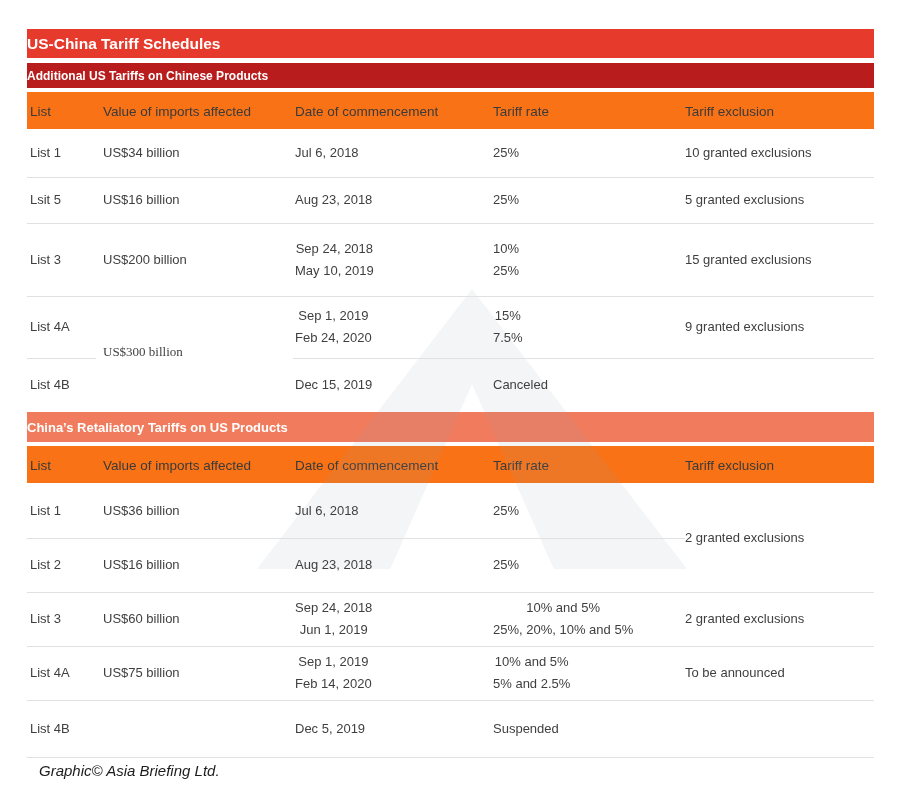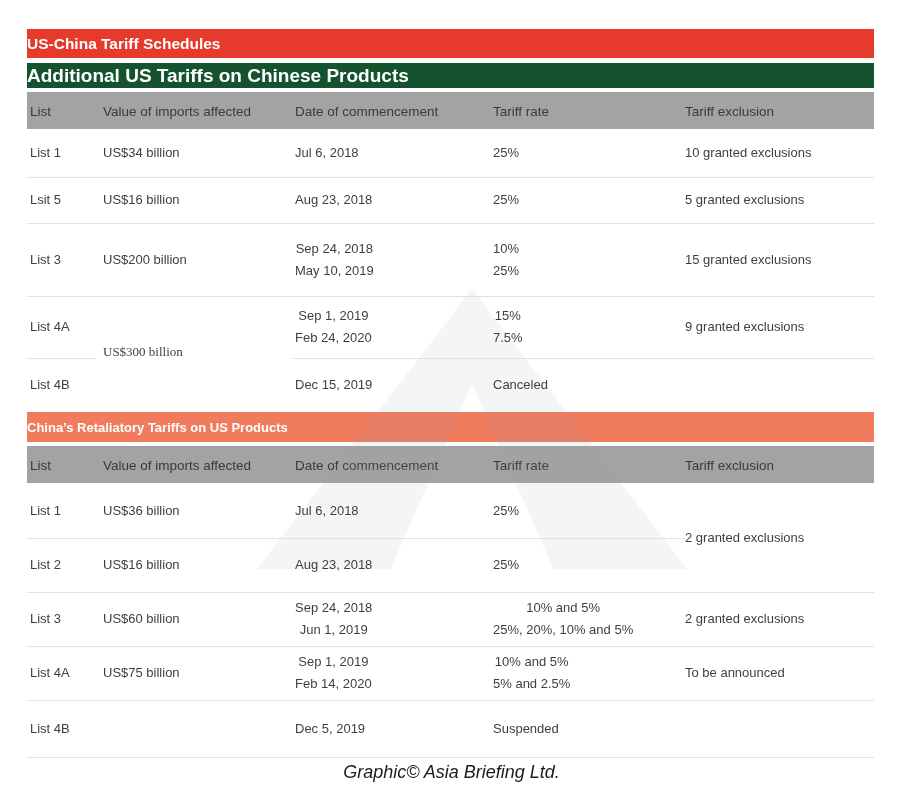--- a/index.html
+++ b/index.html
@@ -2,37 +2,37 @@
 <html><head>
 <meta charset="utf-8">
 <style>
   html,body{margin:0;padding:0;background:#ffffff;}
   .page{position:relative;width:900px;height:794px;background:#ffffff;overflow:hidden;
         font-family:"Liberation Sans", sans-serif;}
   .content{position:absolute;left:27px;top:0;width:847px;height:794px;}
   .band{position:absolute;left:0;width:847px;display:flex;align-items:center;justify-content:flex-start;
         color:#ffffff;font-weight:bold;}
   .band-title{top:29px;height:29px;font-size:15.5px;background:#e63b2c;}
-  .band-sub1{top:63px;height:25px;font-size:19px;background:#14532d;}
+  .band-sub1{top:63px;height:25px;font-size:12px;background:#b91c1c;}
   .band-sub2{top:412px;height:30px;font-size:13px;background:#f07c5d;}
-  .colhead{position:absolute;left:0;width:847px;background:#a3a3a3;}
+  .colhead{position:absolute;left:0;width:847px;background:#f97316;}
   .colhead-1{top:92px;height:37px;}
   .colhead-2{top:446px;height:37px;}
   .row{position:absolute;left:0;width:847px;}
   .cell{position:absolute;top:50%;transform:translateY(-50%);font-size:13px;color:#3f3f3f;
         line-height:22px;white-space:nowrap;text-align:center;}
   .hcell{position:absolute;top:50%;transform:translateY(-50%);font-size:13.5px;color:#3a3a3a;
         white-space:nowrap;}
   .c-list{left:3px;}  .c-val{left:76px;}  .c-date{left:268px;}  .c-rate{left:466px;}  .c-exc{left:658px;}
   .hline{position:absolute;height:1px;background:#e1e1e1;}
   .merged-val{position:absolute;left:76px;top:344px;font-size:13px;color:#3f3f3f;white-space:nowrap;font-family:Liberation Serif, serif;}
   .merged-exc{position:absolute;left:658px;top:527px;font-size:13px;color:#3f3f3f;line-height:22px;white-space:nowrap;}
   .watermark{position:absolute;left:230px;top:289px;width:430px;height:280px;background:#98a0ac;opacity:0.10;
         clip-path:polygon(50% 0%, 100% 100%, 69% 100%, 50% 34%, 31% 100%, 0% 100%);}
-  .footer{position:absolute;left:1px;top:762px;width:847px;text-align:center;font-size:18px;
+  .footer{position:absolute;left:12px;top:762px;width:847px;text-align:left;font-size:15px;
         font-style:italic;color:#1c1c1c;}
 </style>
 </head>
 <body>
 
 <div class="page">
   <div class="content">
 
     <div class="band band-title">
       <span>US-China Tariff Schedules</span>

